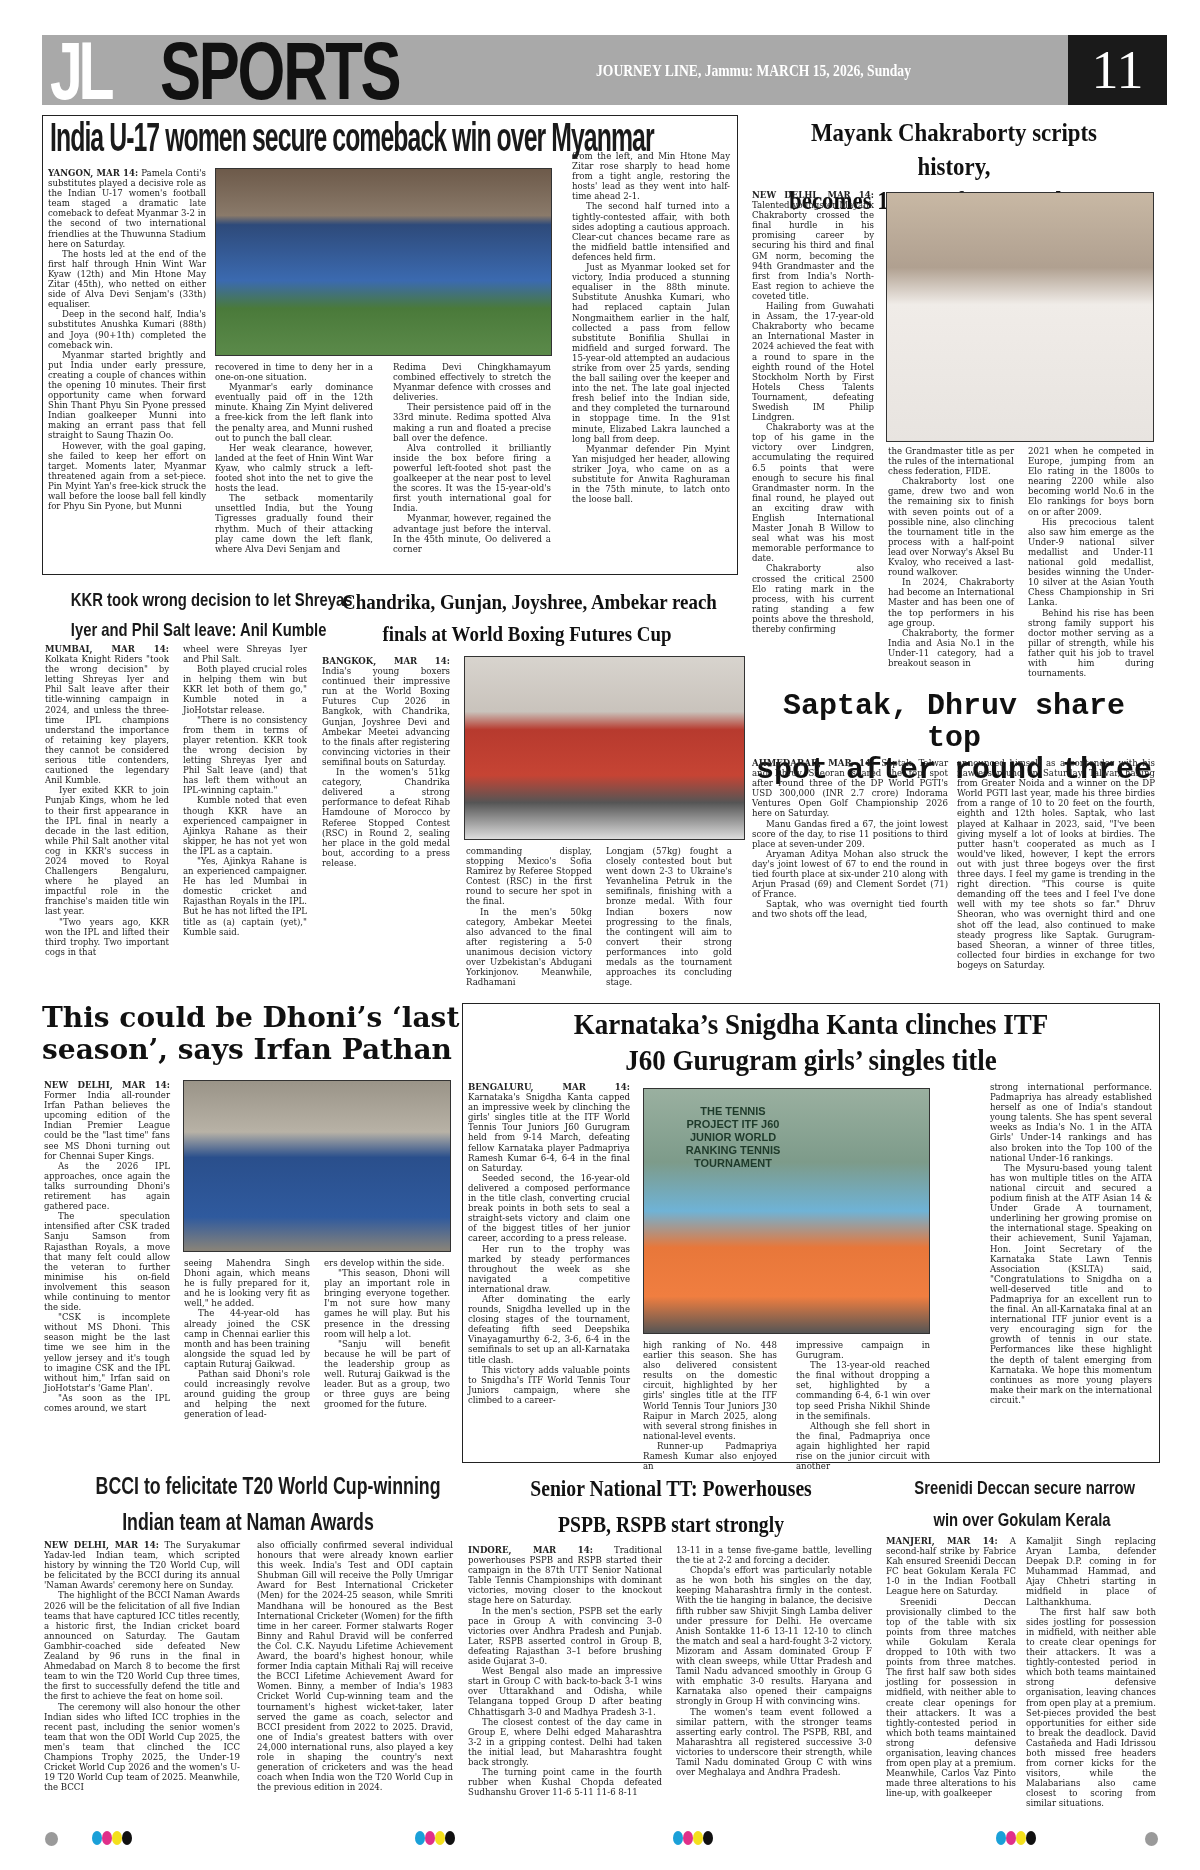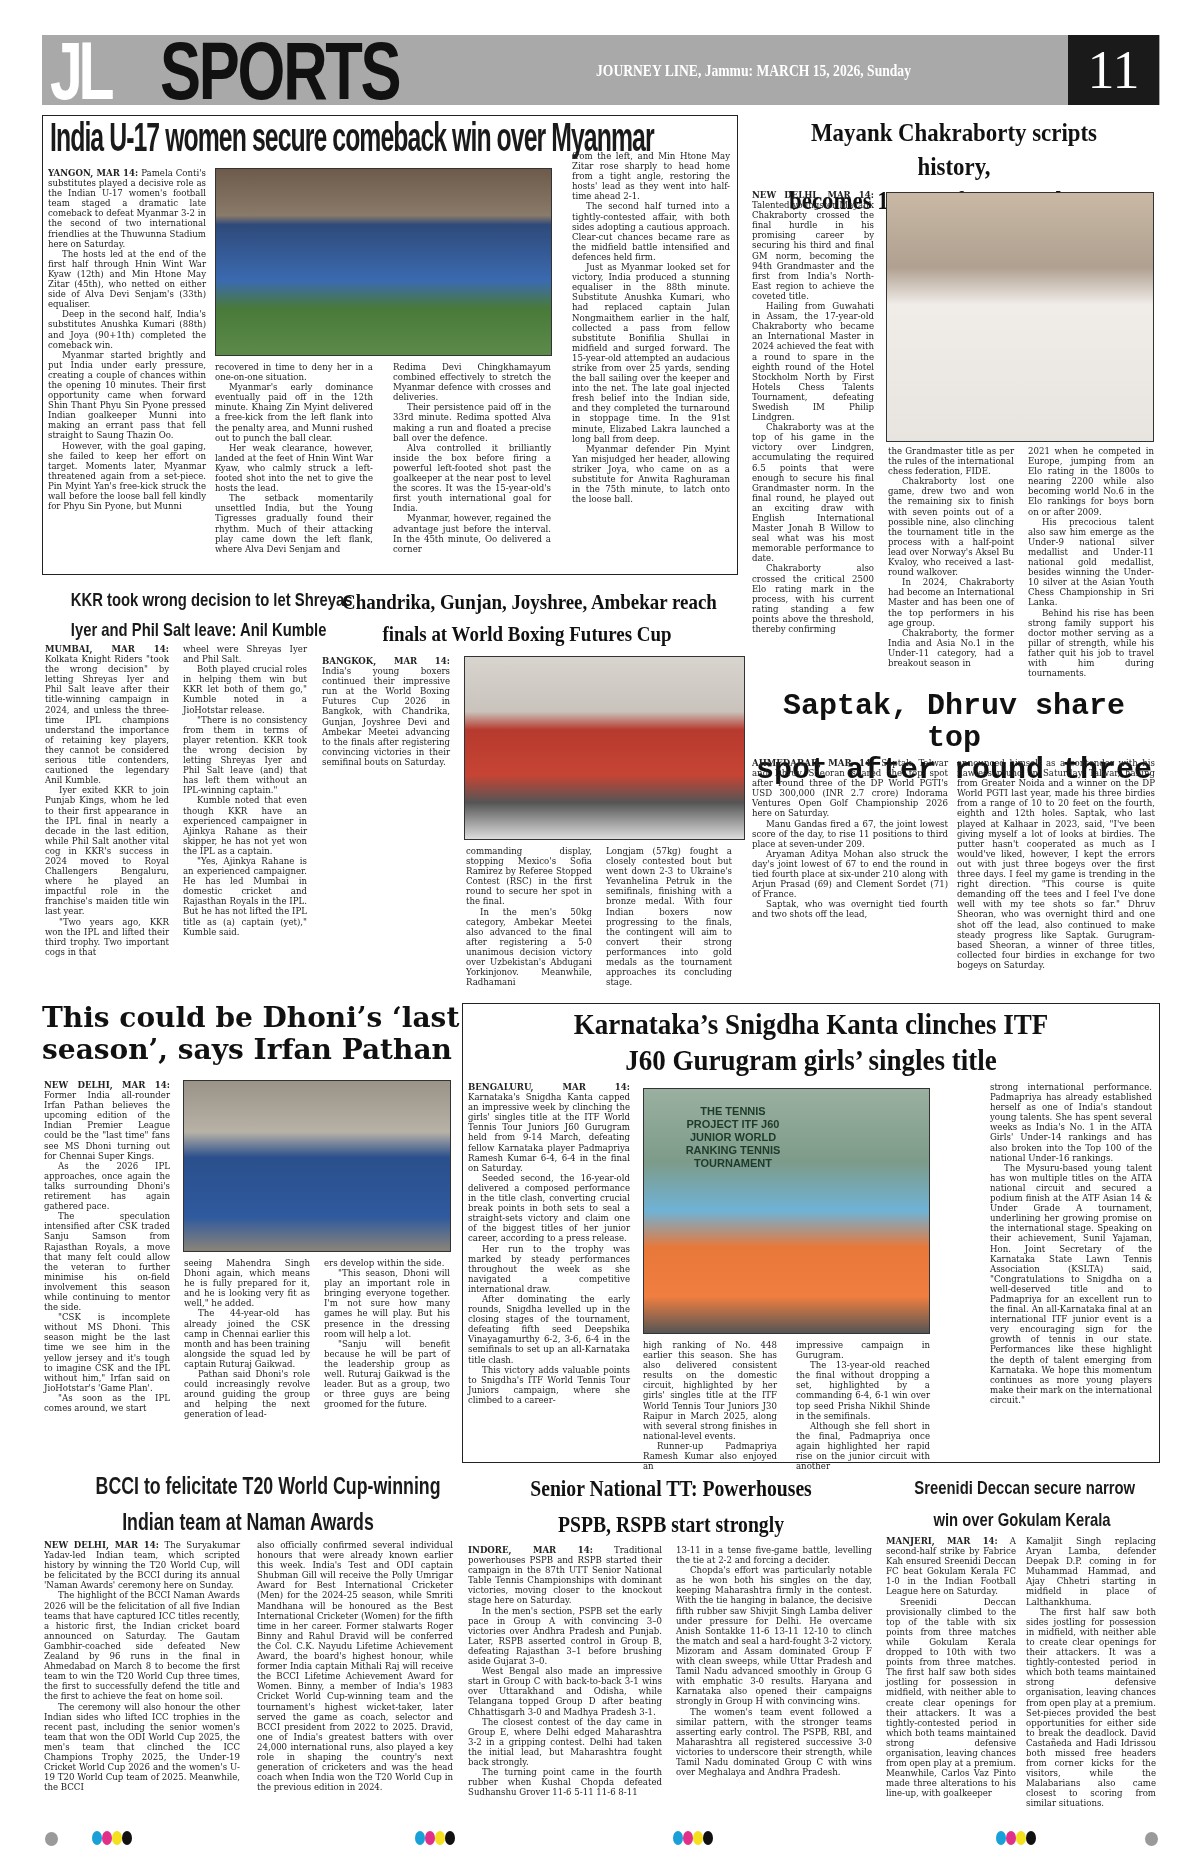--- a/index.html
+++ b/index.html
@@ -11,21 +11,21 @@
 .dateline{font-weight:bold}
 .cond{font-family:"Liberation Sans",sans-serif;font-weight:bold;letter-spacing:-1.5px;transform-origin:left top}
 .serifhead{font-family:"Liberation Serif",serif;font-weight:bold;color:#111;text-align:center}
 .photo{position:absolute;border:1px solid #333;overflow:hidden}
 .col{position:absolute}
 
 #mast{left:42px;top:35px;width:1118px;height:70px;background:#a9a9a9}
 #jl{left:50px;top:30px;font-family:"Liberation Sans",sans-serif;font-weight:bold;font-size:82px;color:#fff;letter-spacing:-6px;transform:scaleX(0.72);transform-origin:left top;line-height:82px}
 #sports{left:160px;top:30px;font-family:"Liberation Sans",sans-serif;font-weight:bold;font-size:82px;color:#111;letter-spacing:-3px;transform:scaleX(0.75);transform-origin:left top;line-height:82px}
 #mast-info{left:596px;top:62px;font-family:"Liberation Serif",serif;font-weight:bold;font-size:16px;color:#fff;transform:scaleX(0.85);transform-origin:left top;white-space:nowrap}
-#pagenum{left:1068px;top:35px;width:91px;height:70px;background:#1a1a1a;color:#fff;font-family:"Liberation Serif",serif;font-size:54px;text-align:center;line-height:70px}
+#pagenum{left:1068px;top:35px;width:99px;height:70px;background:#1a1a1a;color:#fff;font-family:"Liberation Serif",serif;font-size:54px;text-align:center;line-height:70px}
 .box{position:absolute;border:1.5px solid #222}
 .dot{position:absolute;width:10px;height:14px;border-radius:50%}
 .bgphoto1{background:linear-gradient(180deg,#6d5a4a 0%,#8a7a6a 25%,#2e4a7a 30%,#3b6ab0 60%,#4a7a3a 75%,#5b8a4a 100%)}
 .bgphoto2{background:linear-gradient(180deg,#c8b8a4 0%,#b0a090 30%,#f0ece8 45%,#e8e4e0 100%)}
 .bgphoto3{background:linear-gradient(180deg,#d8d4ce 0%,#c9c3bc 30%,#b73a2e 40%,#c64434 65%,#555 80%,#ddd 100%)}
 .bgphoto4{background:linear-gradient(180deg,#9a9488 0%,#b8b2a6 30%,#2a4f8c 45%,#2f5a9e 80%,#8a8478 100%)}
 .bgphoto5{background:linear-gradient(180deg,#9ab0a0 0%,#7d9b8a 30%,#6fb3d6 50%,#e8773a 65%,#f07e40 85%,#555 100%)}
 </style>
 </head>
 <body>
@@ -105,20 +105,21 @@
   <p>"Yes, Ajinkya Rahane is an experienced campaigner. He has led Mumbai in domestic cricket and Rajasthan Royals in the IPL. But he has not lifted the IPL title as (a) captain (yet)," Kumble said.</p>
 </div>
 
 <div class="abs serifhead" style="left:312px;top:586px;width:430px;font-size:22px;line-height:32px;transform:scaleX(0.86);transform-origin:center top;white-space:nowrap">
   <div>Chandrika, Gunjan, Joyshree, Ambekar reach</div>
   <div>finals at World Boxing Futures Cup</div>
 </div>
 <div class="photo bgphoto3" style="left:464px;top:656px;width:281px;height:184px"></div>
 <div class="col body-text" style="left:322px;top:656px;width:128px">
   <p class="first"><span class="dateline">BANGKOK, MAR 14:</span> <span>India's young boxers continued their impressive run at the World Boxing Futures Cup 2026 in Bangkok, with Chandrika, Gunjan, Joyshree Devi and Ambekar Meetei advancing to the finals after registering convincing victories in their semifinal bouts on Saturday.</span></p>
+  <p>In the women's 51kg category, Chandrika delivered a strong performance to defeat Rihab Hamdoune of Morocco by Referee Stopped Contest (RSC) in Round 2, sealing her place in the gold medal bout, according to a press release.</p>
 </div>
 <div class="col body-text" style="left:466px;top:846px;width:126px">
   <p class="first">commanding display, stopping Mexico's Sofia Ramirez by Referee Stopped Contest (RSC) in the first round to secure her spot in the final.</p>
   <p>In the men's 50kg category, Ambekar Meetei also advanced to the final after registering a 5-0 unanimous decision victory over Uzbekistan's Abdugani Yorkinjonov. Meanwhile, Radhamani</p>
 </div>
 <div class="col body-text" style="left:606px;top:846px;width:126px">
   <p class="first">Longjam (57kg) fought a closely contested bout but went down 2-3 to Ukraine's Yevanhelina Petruk in the semifinals, finishing with a bronze medal. With four Indian boxers now progressing to the finals, the contingent will aim to convert their strong performances into gold medals as the tournament approaches its concluding stage.</p>
 </div>
 
 <div class="abs serifhead" style="left:748px;top:690px;width:412px;font-size:30px;line-height:32px;font-family:Liberation Mono, monospace">

